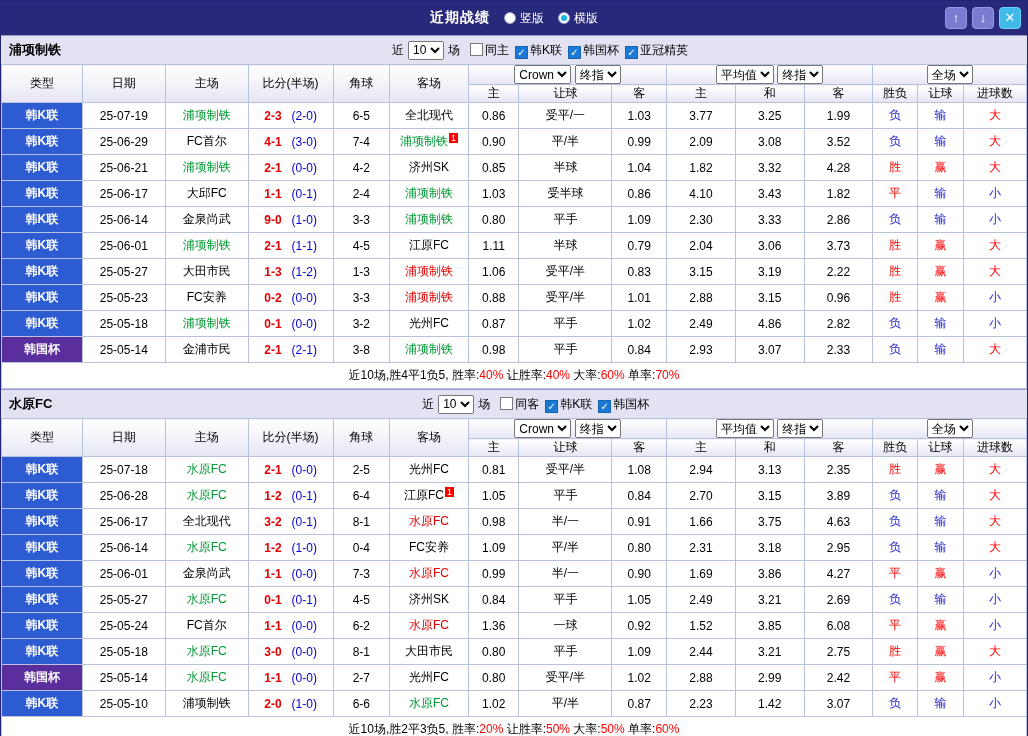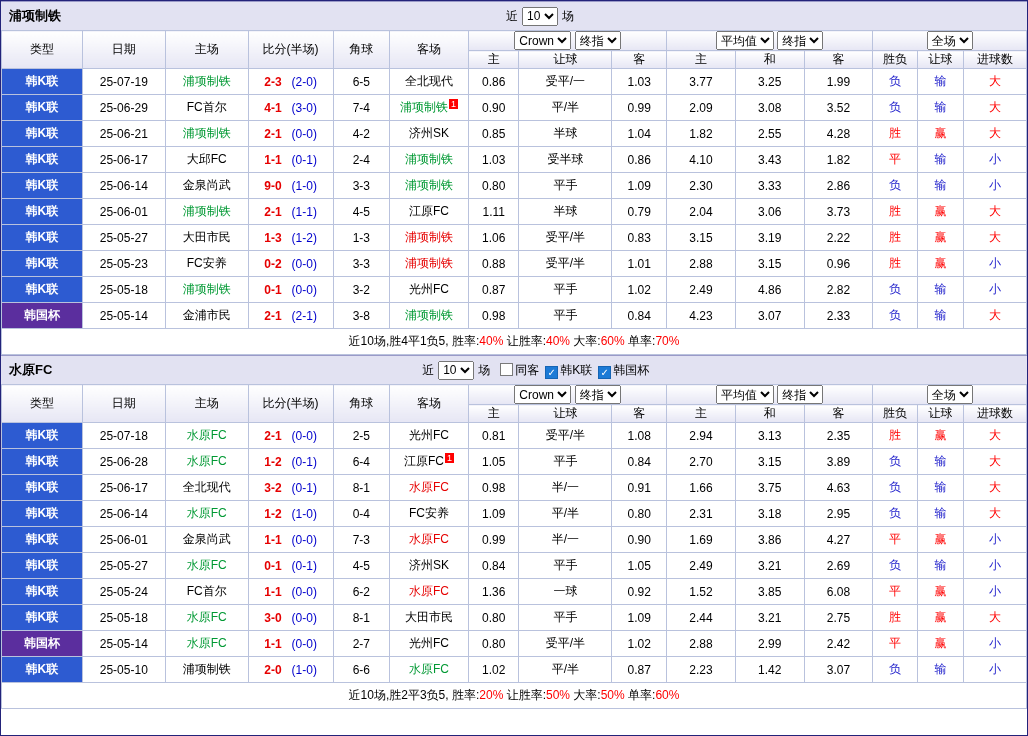--- a/index.html
+++ b/index.html
@@ -47,30 +47,47 @@
   .c-red  { color:#ff0000; }
   .c-blue { color:#2222cc; }
   .badge { background:#ff0000; color:#fff; font-size:9px; line-height:10px; padding:0 2px;
     display:inline-block; vertical-align:4px; margin-left:1px; }
   td.summary { height:26px; background:#fff; text-align:center; }
 </style>
 </head>
 <body>
 
 <div class="widget">
+  <div class="titlebar">
+    <span class="panel-title">近期战绩</span>
+    <label class="radio-label">
+      <span class="radio-dot"></span>
+      <span>竖版</span>
+    </label>
+    <label class="radio-label">
+      <span class="radio-dot selected"></span>
+      <span>横版</span>
+    </label>
+    <div class="tb-buttons">
+      <div class="tb-btn">↑</div>
+      <div class="tb-btn">↓</div>
+      <div class="tb-btn close">✕</div>
+    </div>
+  </div>
 
 <section class="team-section">
     <div class="section-bar">
       <span class="team-name">浦项制铁</span>
       <div class="filters">
         <span>近</span>
         <select class="sel">
           <option>10</option>
         </select>
         <span>场</span>
+        <span class="filter-checks"><label class="cb-label"><span class="cb"></span><span>同主</span></label><label class="cb-label"><span class="cb checked">✓</span><span>韩K联</span></label><label class="cb-label"><span class="cb checked">✓</span><span>韩国杯</span></label><label class="cb-label"><span class="cb checked">✓</span><span>亚冠精英</span></label></span>
       </div>
     </div>
     <table class="grid">
       <colgroup>
         <col style="width:80px">
           <col style="width:82px">
           <col style="width:82px">
           <col style="width:84px">
         <col style="width:56px">
           <col style="width:78px">
@@ -165,21 +182,21 @@
             <td class="league k">韩K联</td>
             <td>25-06-21</td>
             <td><span class="team-green">浦项制铁</span></td>
             <td><span class="score-ft">2-1</span><span class="score-ht">(0-0)</span></td>
             <td>4-2</td>
             <td><span class="">济州SK</span></td>
             <td>0.85</td>
             <td>半球</td>
             <td>1.04</td>
             <td>1.82</td>
-            <td>2.55</td>
+            <td>3.32</td>
             <td>4.28</td>
             <td class="c-red">胜</td>
             <td class="c-red">赢</td>
             <td class="c-red">大</td>
           </tr>
           <tr>
             <td class="league k">韩K联</td>
             <td>25-06-17</td>
             <td><span class="">大邱FC</span></td>
             <td><span class="score-ft">1-1</span><span class="score-ht">(0-1)</span></td>
@@ -283,21 +300,21 @@
           <tr>
             <td class="league cup">韩国杯</td>
             <td>25-05-14</td>
             <td><span class="">金浦市民</span></td>
             <td><span class="score-ft">2-1</span><span class="score-ht">(2-1)</span></td>
             <td>3-8</td>
             <td><span class="team-green">浦项制铁</span></td>
             <td>0.98</td>
             <td>平手</td>
             <td>0.84</td>
-            <td>4.23</td>
+            <td>2.93</td>
             <td>3.07</td>
             <td>2.33</td>
             <td class="c-blue">负</td>
             <td class="c-blue">输</td>
             <td class="c-red">大</td>
           </tr>
         </tbody>
       <tfoot>
         <tr>
           <td colspan="15" class="summary"><span class="">近10场,胜4平1负5,</span><span class=""> 胜率:</span><span class="c-red">40%</span><span class=""> 让胜率:</span><span class="c-red">40%</span><span class=""> 大率:</span><span class="c-red">60%</span><span class=""> 单率:</span><span class="c-red">70%</span></td>

